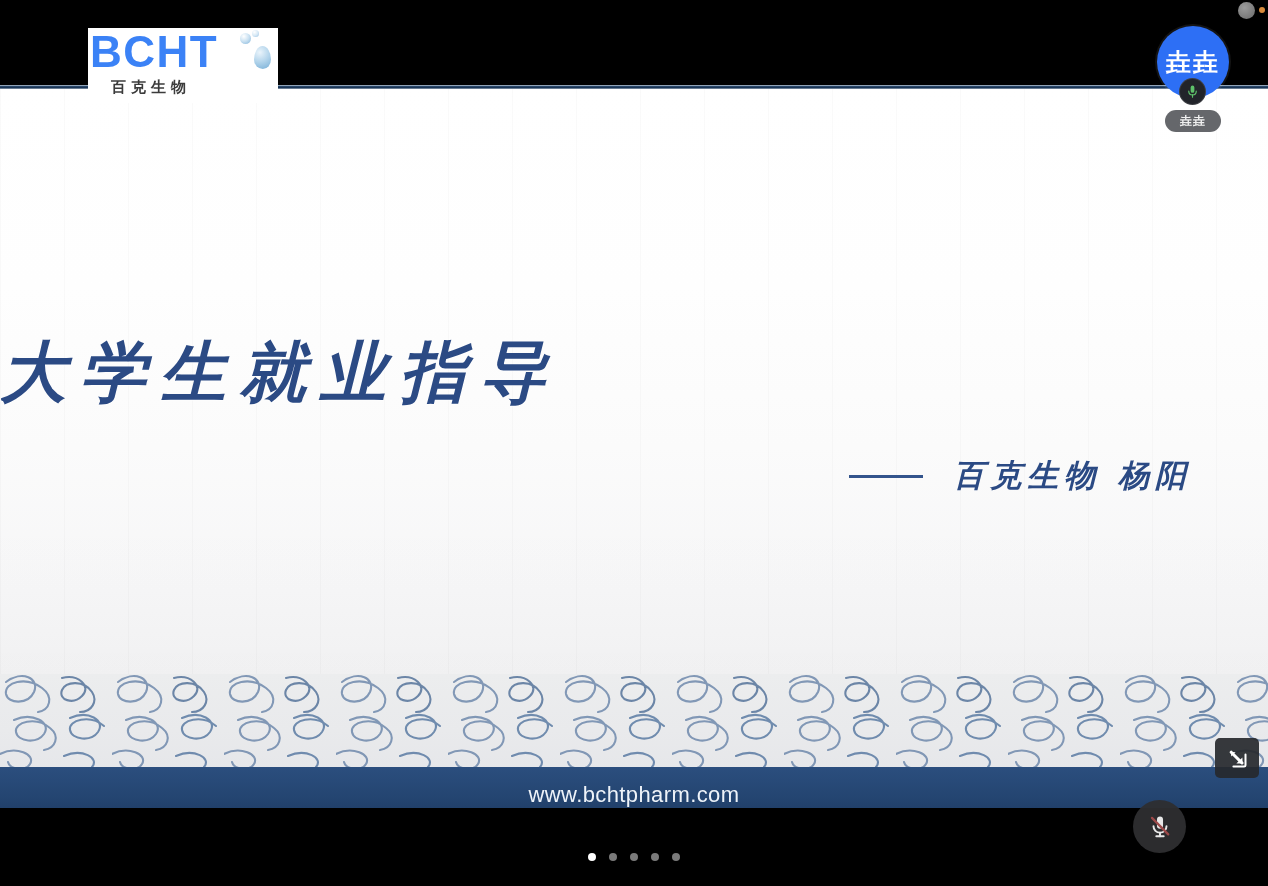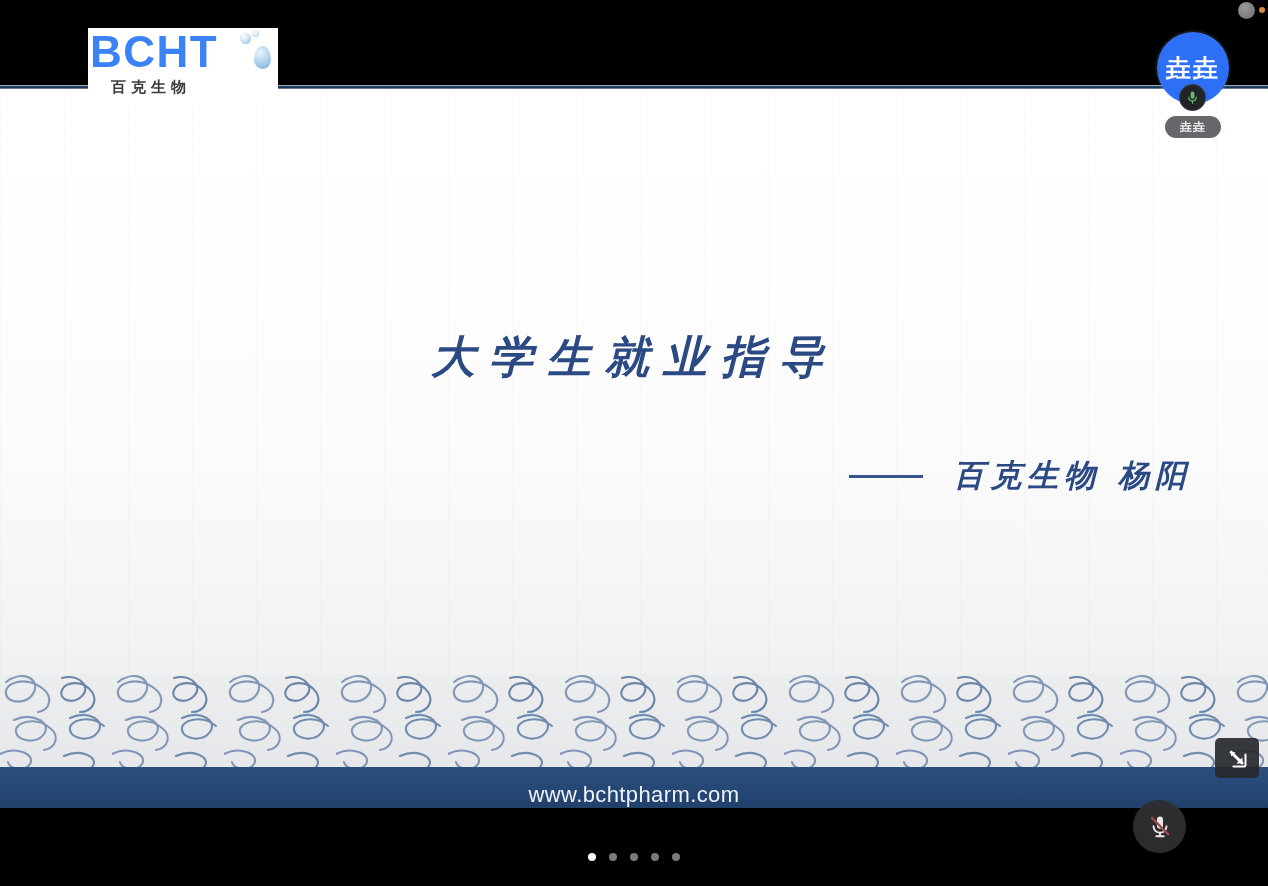--- a/index.html
+++ b/index.html
@@ -138,23 +138,23 @@
     border-radius: 50%;
     background: radial-gradient(circle at 35% 30%, #ffffff 0%, #d4e7f5 55%, #8cbade 100%);
   }
 
   
   .slide-title {
     position: absolute;
     top: 243px;
     left: 0;
     width: 1268px;
-    text-align: center;
+    text-align: left;
     font-family: "DejaVu Sans", "Liberation Sans", sans-serif;
-    font-size: 44px;
+    font-size: 66px;
     font-weight: bold;
     font-style: italic;
     letter-spacing: 14px;
     color: #2b4a84;
     text-shadow: 0 1px 0 rgba(255,255,255,0.6);
     white-space: nowrap;
   }
 
   
   .byline {
@@ -226,21 +226,21 @@
     display: flex;
     align-items: center;
     justify-content: center;
     cursor: pointer;
     z-index: 20;
   }
 
   
   .participant {
     position: absolute;
-    top: 32px;
+    top: 26px;
     left: 1157px;
     width: 72px;
     height: 110px;
     z-index: 30;
   }
   .avatar {
     position: absolute;
     top: 0; left: 0;
     width: 72px; height: 72px;
     border-radius: 50%;

